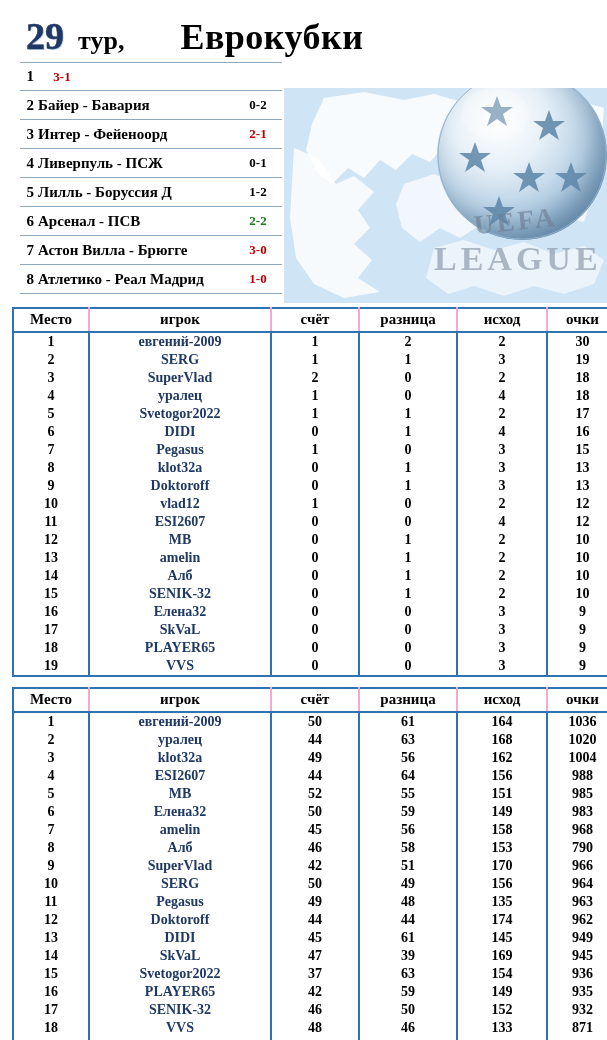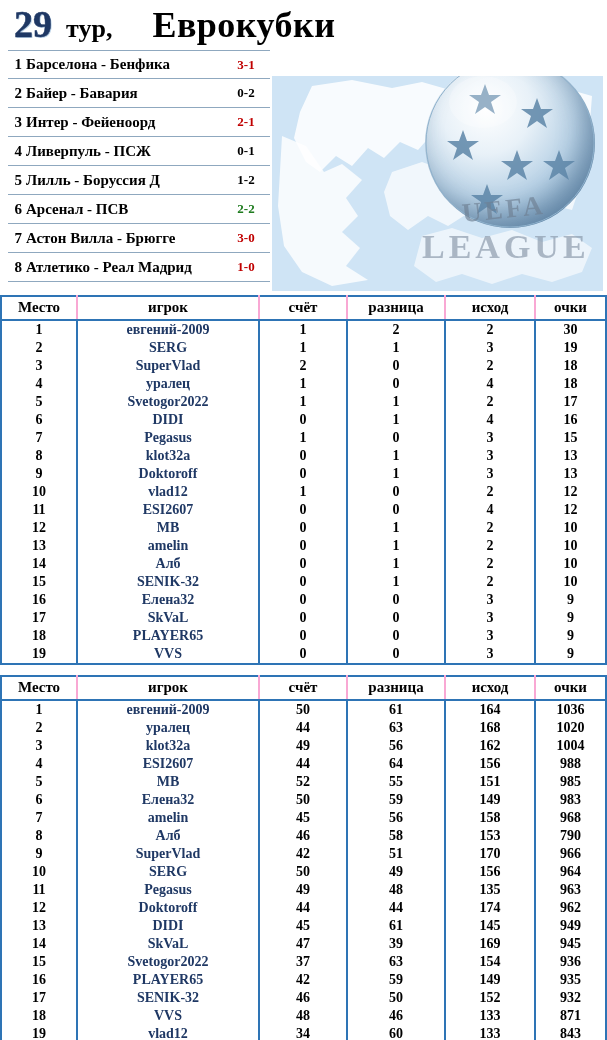--- a/index.html
+++ b/index.html
@@ -11,21 +11,21 @@
     height: 1040px;
     background: #ffffff;
     font-family: "Liberation Serif", serif;
     overflow: hidden;
   }
   .page {
     position: relative;
     width: 506px;
     height: 1040px;
     box-sizing: border-box;
-    padding: 0;
+    padding: 12px;
   }
 
   
   .header {
     display: flex;
     align-items: baseline;
     justify-content: flex-start;
     height: 46px;
     padding: 2px 0 0 14px;
     box-sizing: border-box;
@@ -43,21 +43,21 @@
     font-size: 26px;
     font-weight: bold;
     color: #000000;
     margin-left: 14px;
     font-family: "Liberation Serif", serif;
   }
   .header .title-main {
     font-size: 36px;
     font-weight: bold;
     color: #000000;
-    margin-left: 40px;
+    margin-left: 56px;
     font-family: "Liberation Serif", serif;
     letter-spacing: 0.5px;
     text-align: center;
   }
 
   
   .top-section {
     position: relative;
     height: 245px;
   }
@@ -212,21 +212,20 @@
     <span class="tour-num">29</span>
     <span class="tour-word">тур,</span>
     <span class="title-main">Еврокубки</span>
   </div>
 
   <div class="top-section">
 
     <div class="matches" id="match-list">
         <div class="match-row">
           <span class="match-idx">1</span>
-          <span class="match-name">Барселона - Бенфика</span>
           <span class="match-score" style="color: rgb(192, 0, 0);">3-1</span>
         </div>
         <div class="match-row">
           <span class="match-idx">2</span>
           <span class="match-name">Байер - Бавария</span>
           <span class="match-score" style="color: rgb(0, 0, 0);">0-2</span>
         </div>
         <div class="match-row">
           <span class="match-idx">3</span>
           <span class="match-name">Интер - Фейеноорд</span>

